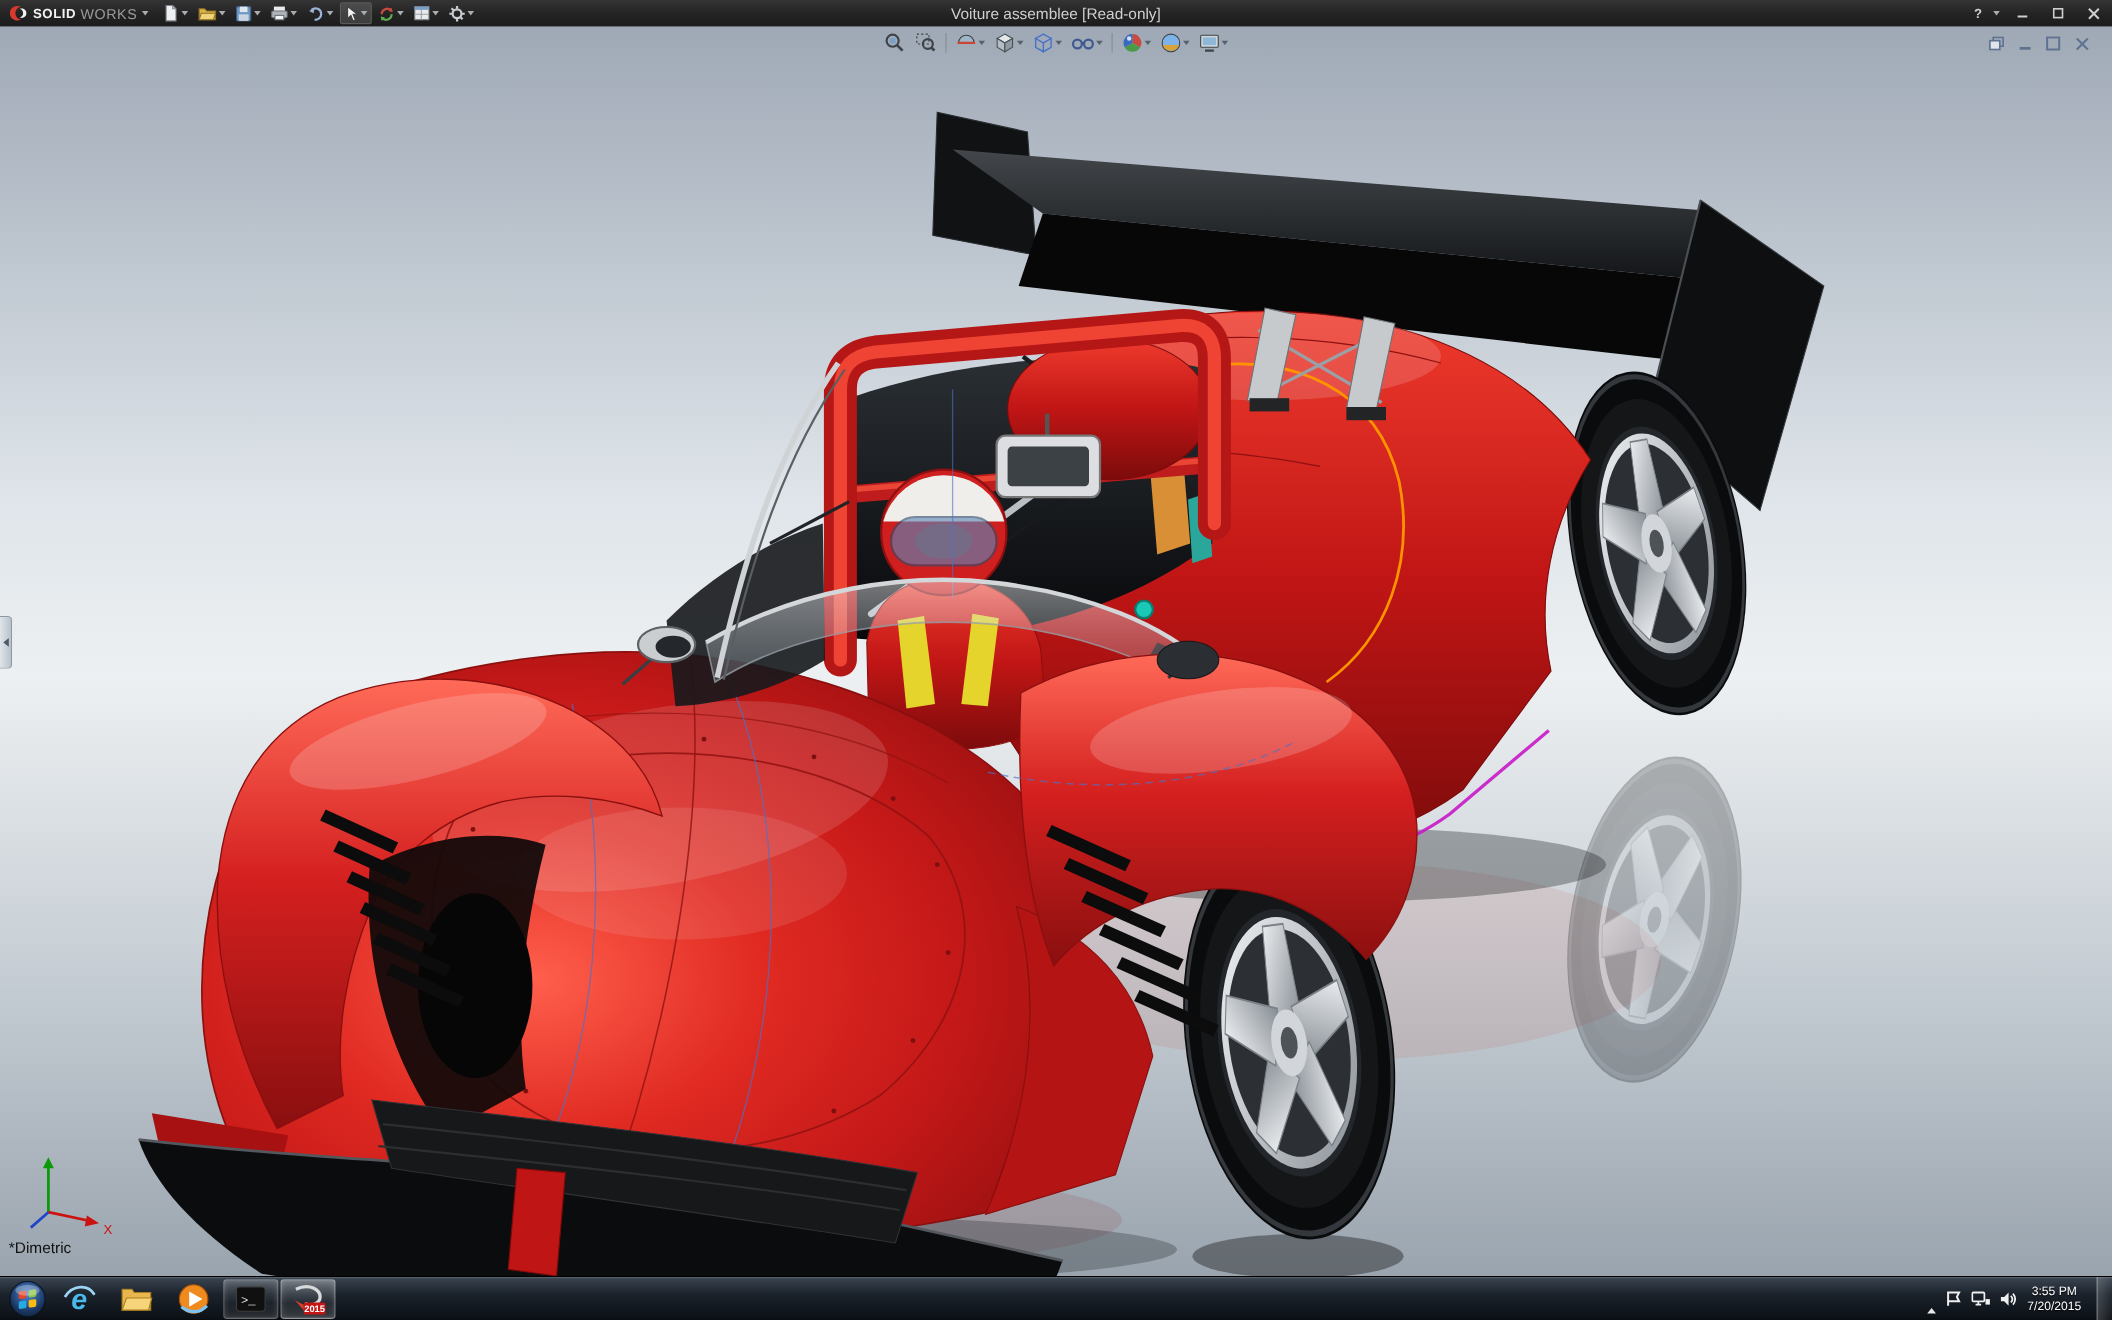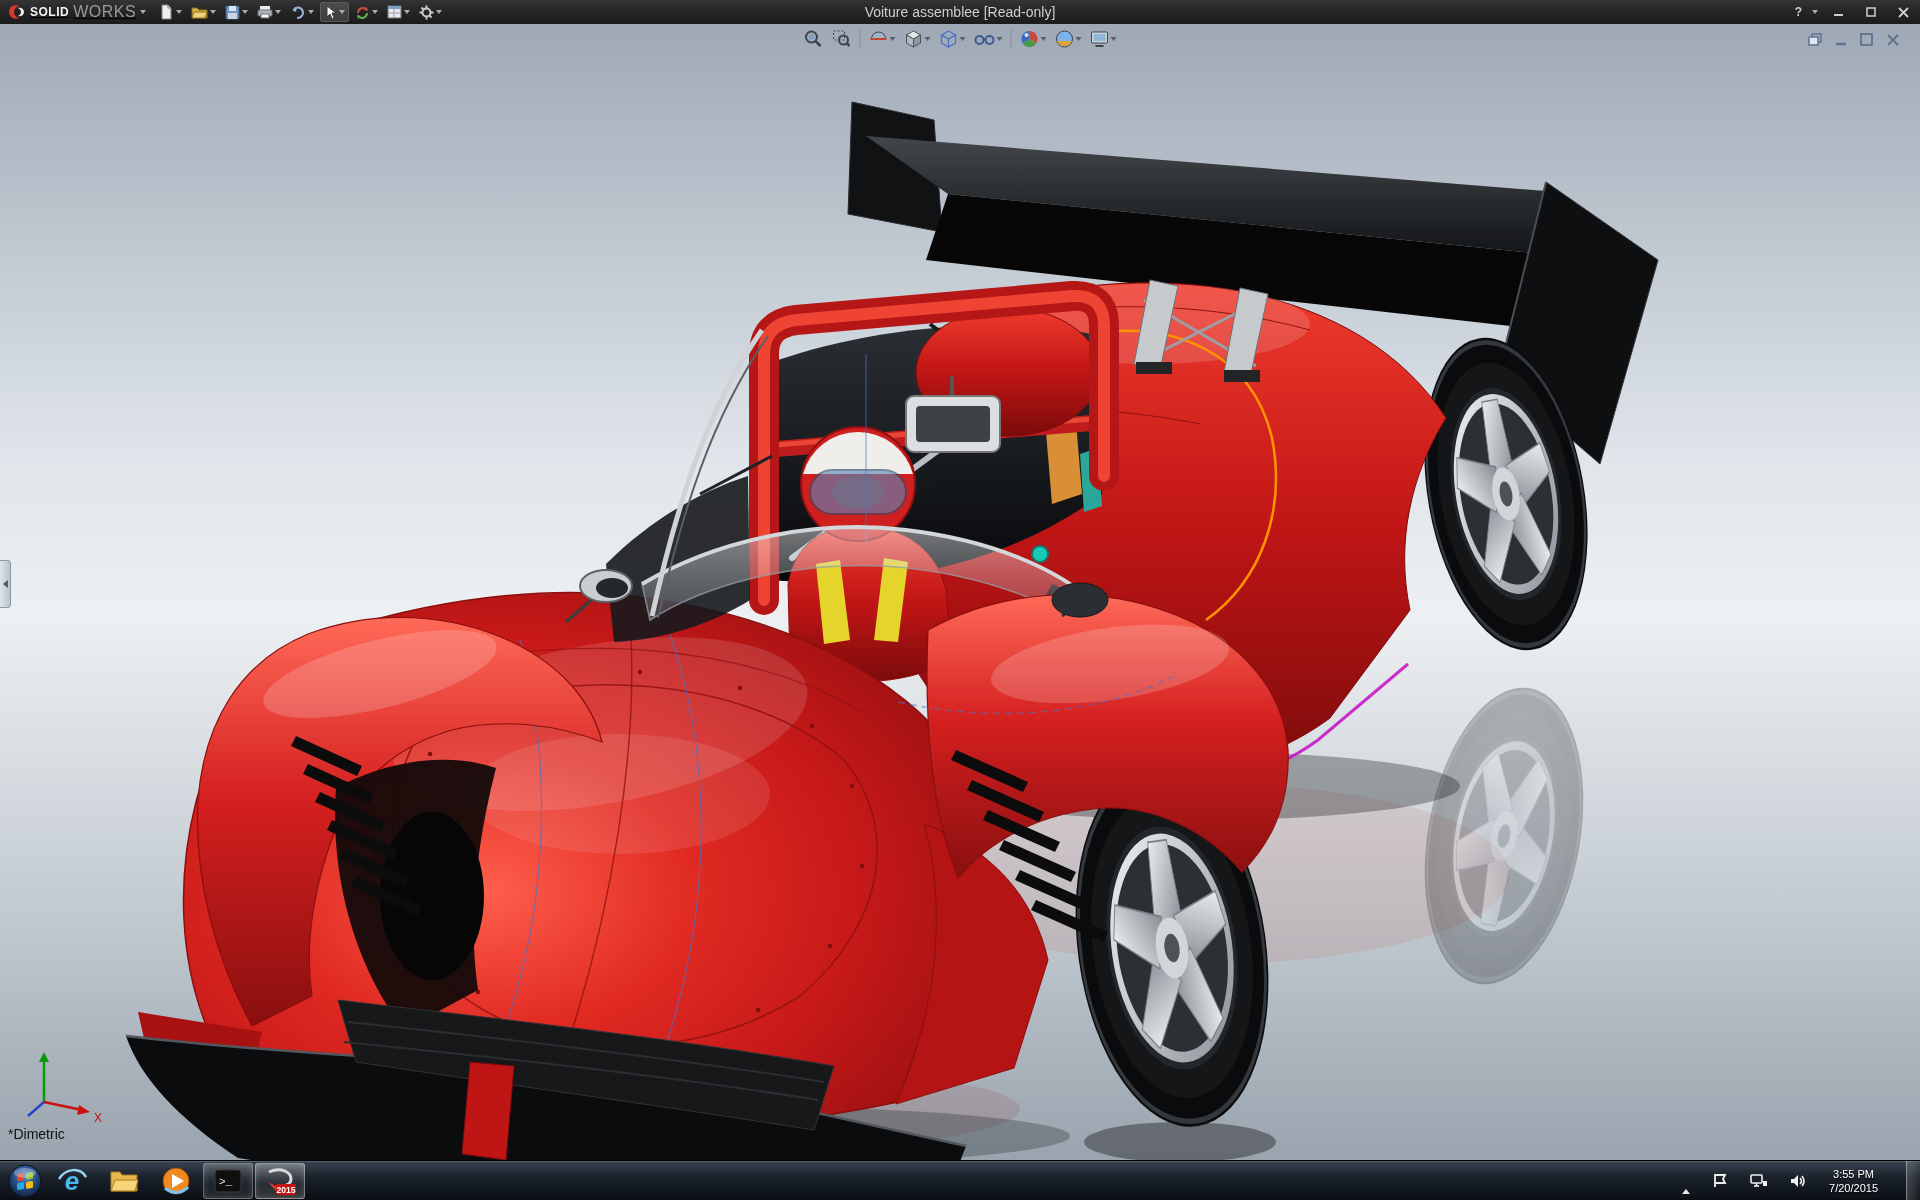--- a/index.html
+++ b/index.html
@@ -4,23 +4,23 @@
 <style>
   * { margin:0; padding:0; box-sizing:border-box; }
   html,body { width:1920px; height:1200px; overflow:hidden; background:#000;
               font-family:"Liberation Sans", sans-serif; }
   #screen { position:relative; width:1920px; height:1200px; background:#9aa4ae; }
 
   
   .titlebar { position:absolute; top:0; left:0; width:1920px; height:24px;
     background:linear-gradient(#343434,#232323 55%,#1c1c1c);
     display:flex; align-items:center; padding:0 6px; z-index:40; }
-  .brand { display:flex; align-items:center; gap:4px; margin-right:10px;text-decoration:underline; }
+  .brand { display:flex; align-items:center; gap:4px; margin-right:10px; }
   .brand .solid { color:#f2f2f2; font-weight:bold; font-size:12px; letter-spacing:.5px; }
-  .brand .works { color:#9a9a9a; font-size:16px; letter-spacing:.5px; }
+  .brand .works { color:#9a9a9a; font-size:13px; letter-spacing:.5px; }
   .tb-icons { display:flex; align-items:center; gap:3px; }
   .tb-btn { display:flex; align-items:center; gap:2px; height:20px; padding:1px 3px; border-radius:2px; }
   .tb-btn.pressed { background:rgba(255,255,255,.14); border:1px solid #5a5a5a; }
   .caret { width:0; height:0; border-left:3px solid transparent; border-right:3px solid transparent;
            border-top:4px solid #a8adb2; }
   .tb-title { position:absolute; left:0; right:0; text-align:center; color:#cfcfcf; font-size:14px;
               pointer-events:none; }
   .tb-right { margin-left:auto; display:flex; align-items:center; gap:10px; z-index:2; }
   .win-btn { display:flex; align-items:center; justify-content:center; width:22px; height:18px; color:#cfcfcf; }
   .help-q { color:#cfcfcf; font-size:12px; font-weight:bold; }
@@ -55,21 +55,21 @@
     background:linear-gradient(#3a4552,#1b222b 40%,#0d1218 92%,#090d12);
     border-top:1px solid #000; box-shadow:inset 0 1px 0 rgba(255,255,255,.15); z-index:50;
     display:flex; align-items:center; }
   .start-orb { width:42px; height:40px; display:flex; align-items:center; justify-content:center; margin-left:4px; }
   .task-btn { width:50px; height:36px; margin:0 1px; display:flex; align-items:center; justify-content:center;
               border-radius:3px; }
   .task-btn.open { background:linear-gradient(rgba(255,255,255,.18),rgba(255,255,255,.04) 60%,rgba(255,255,255,.10));
                    border:1px solid rgba(255,255,255,.28); box-shadow:inset 0 0 6px rgba(255,255,255,.18); }
   .task-btn.active { background:linear-gradient(rgba(255,255,255,.30),rgba(255,255,255,.08) 60%,rgba(255,255,255,.16));
                      border:1px solid rgba(255,255,255,.38); }
-  .tray { position:absolute; right:0; top:0; height:40px; display:flex; align-items:center; gap:22px; }
+  .tray { position:absolute; right:0; top:0; height:40px; display:flex; align-items:center; gap:8px; }
   .tray-arrow { width:0; height:0; border-left:4px solid transparent; border-right:4px solid transparent;
                 border-bottom:5px solid #e8e8e8; }
   .clock { text-align:center; color:#fff; font-size:11px; line-height:14px; text-shadow:0 1px 1px #000; }
   .show-desktop { width:14px; height:40px; margin-left:6px;
      background:linear-gradient(90deg,rgba(255,255,255,.18),rgba(255,255,255,.04));
      border-left:1px solid rgba(255,255,255,.45); }
 </style>
 </head>
 <body>
 

